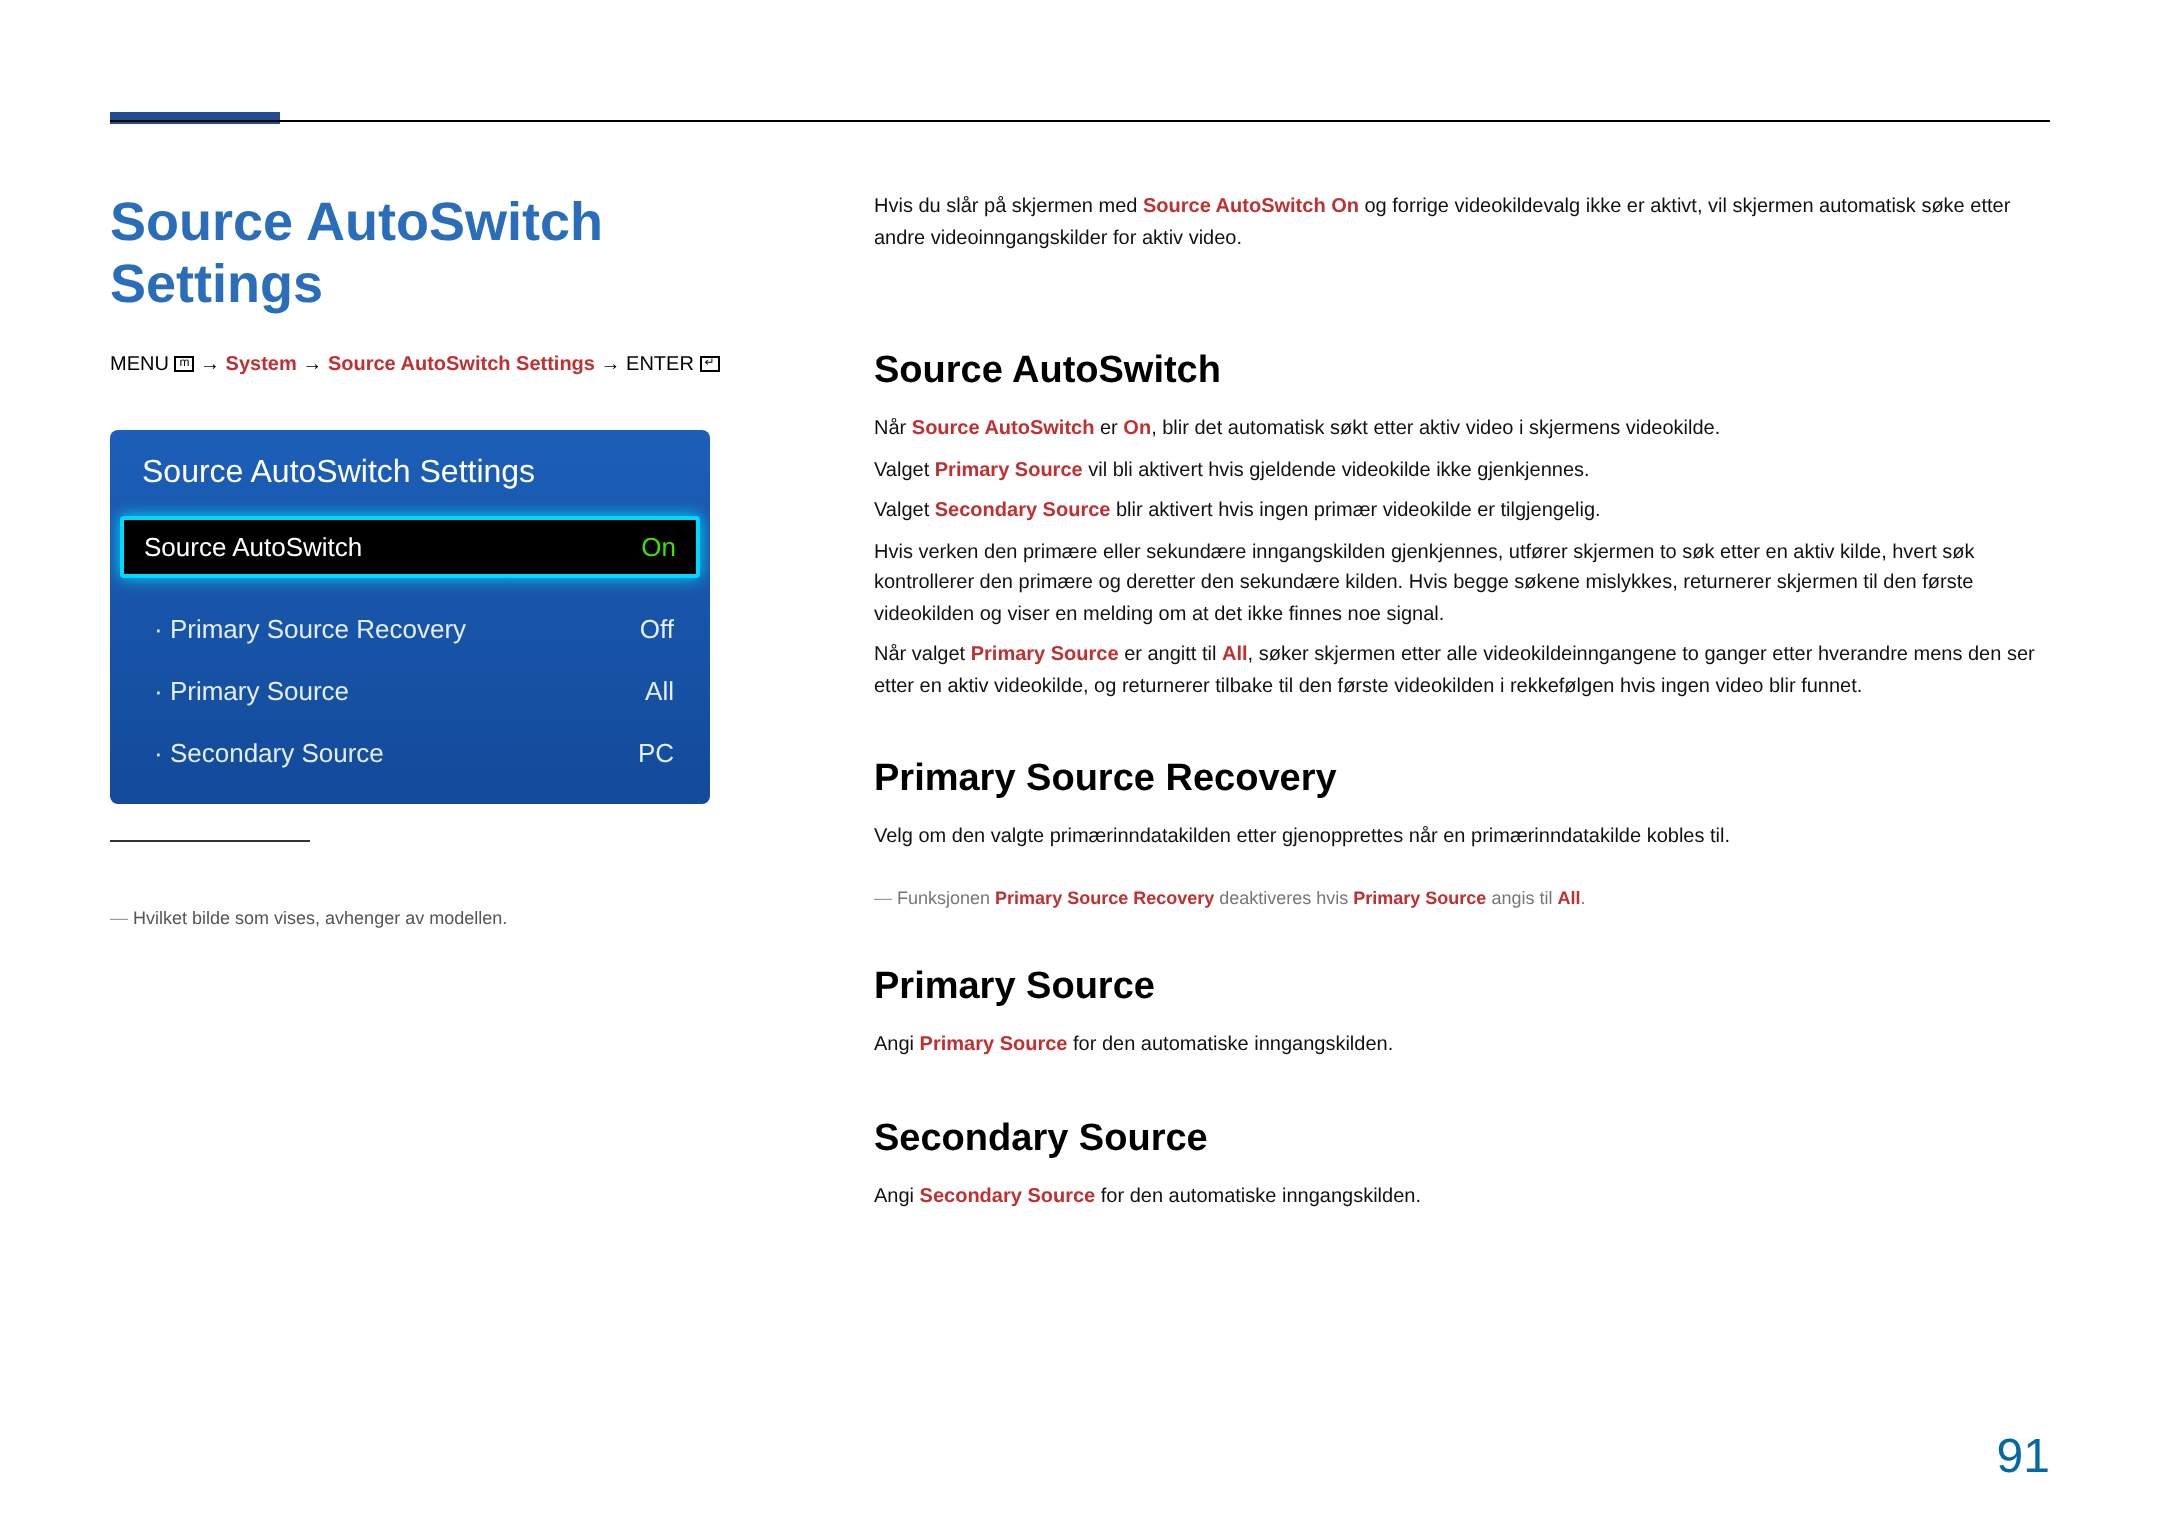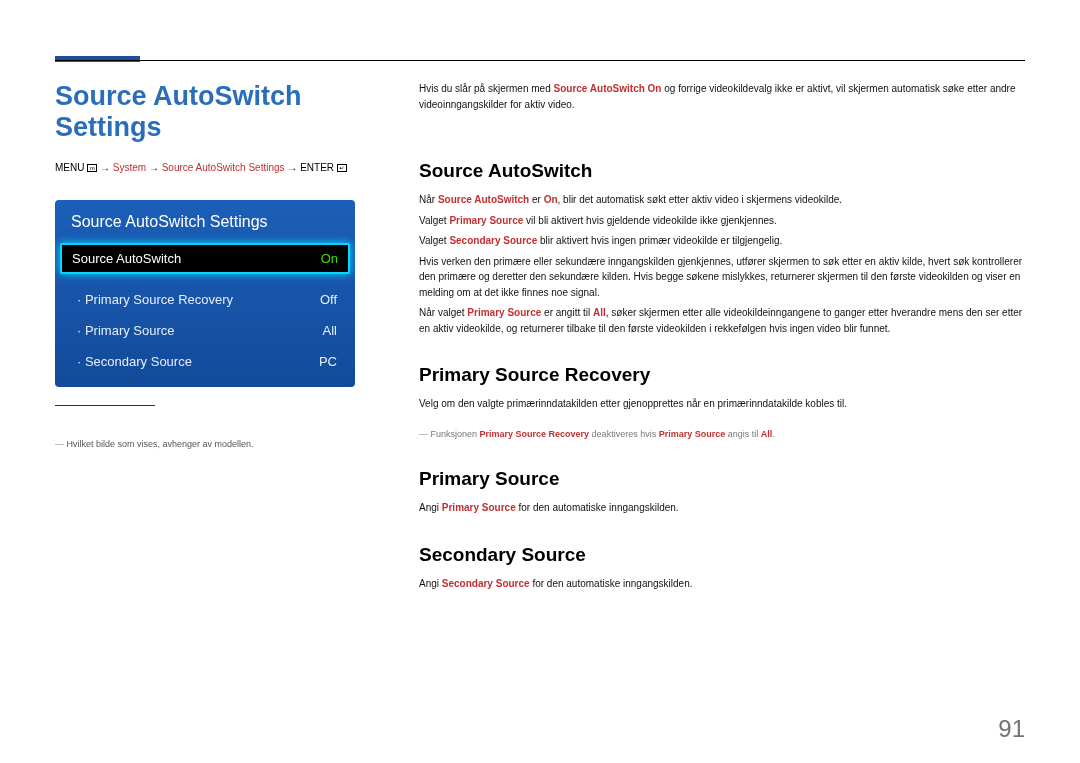--- a/index.html
+++ b/index.html
@@ -22,25 +22,25 @@
   .header-thick {
     position: absolute;
     top: 56px;
     left: 55px;
     width: 85px;
     height: 6px;
     background: #1f4e92;
   }
   .main {
     position: absolute;
-    top: 81px;
+    top: 96px;
     left: 55px;
     right: 55px;
     display: flex;
-    gap: 34px;
+    gap: 52px;
     justify-content: space-between;
   }
   .left-col {
     width: 330px;
     flex-shrink: 0;
   }
   .right-col {
     flex: 1;
   }
   h1.page-title {
@@ -48,21 +48,21 @@
     font-size: 27px;
     font-weight: bold;
     margin-bottom: 18px;
   }
   .breadcrumb {
     font-size: 10px;
     margin-bottom: 25px;
     line-height: 1.4;
   }
   .breadcrumb .bold { font-weight: normal; color: #000; }
-  .breadcrumb .red { color: #c03030; font-weight: normal; }
+  .breadcrumb .red { color: #c03030; font-weight: bold; }
   .breadcrumb .icon-box {
     display: inline-block;
     width: 10px;
     height: 8px;
     border: 1px solid #000;
     vertical-align: middle;
     font-size: 6px;
     text-align: center;
     line-height: 7px;
   }
@@ -136,21 +136,21 @@
     line-height: 1.4;
     margin-top: 16px;
   }
   .right-note::before { content: "― "; color: #999; }
   .right-note .red { color: #c03030; }
   .page-num {
     position: absolute;
     bottom: 20px;
     right: 55px;
     font-size: 24px;
-    color: #737373;
+    color: #0369a1;
   }
 </style>
 </head>
 <body>
 
 <div class="header-thick"></div>
 <div class="header-bar"></div>
 
 <div class="main">
   <div class="left-col">

